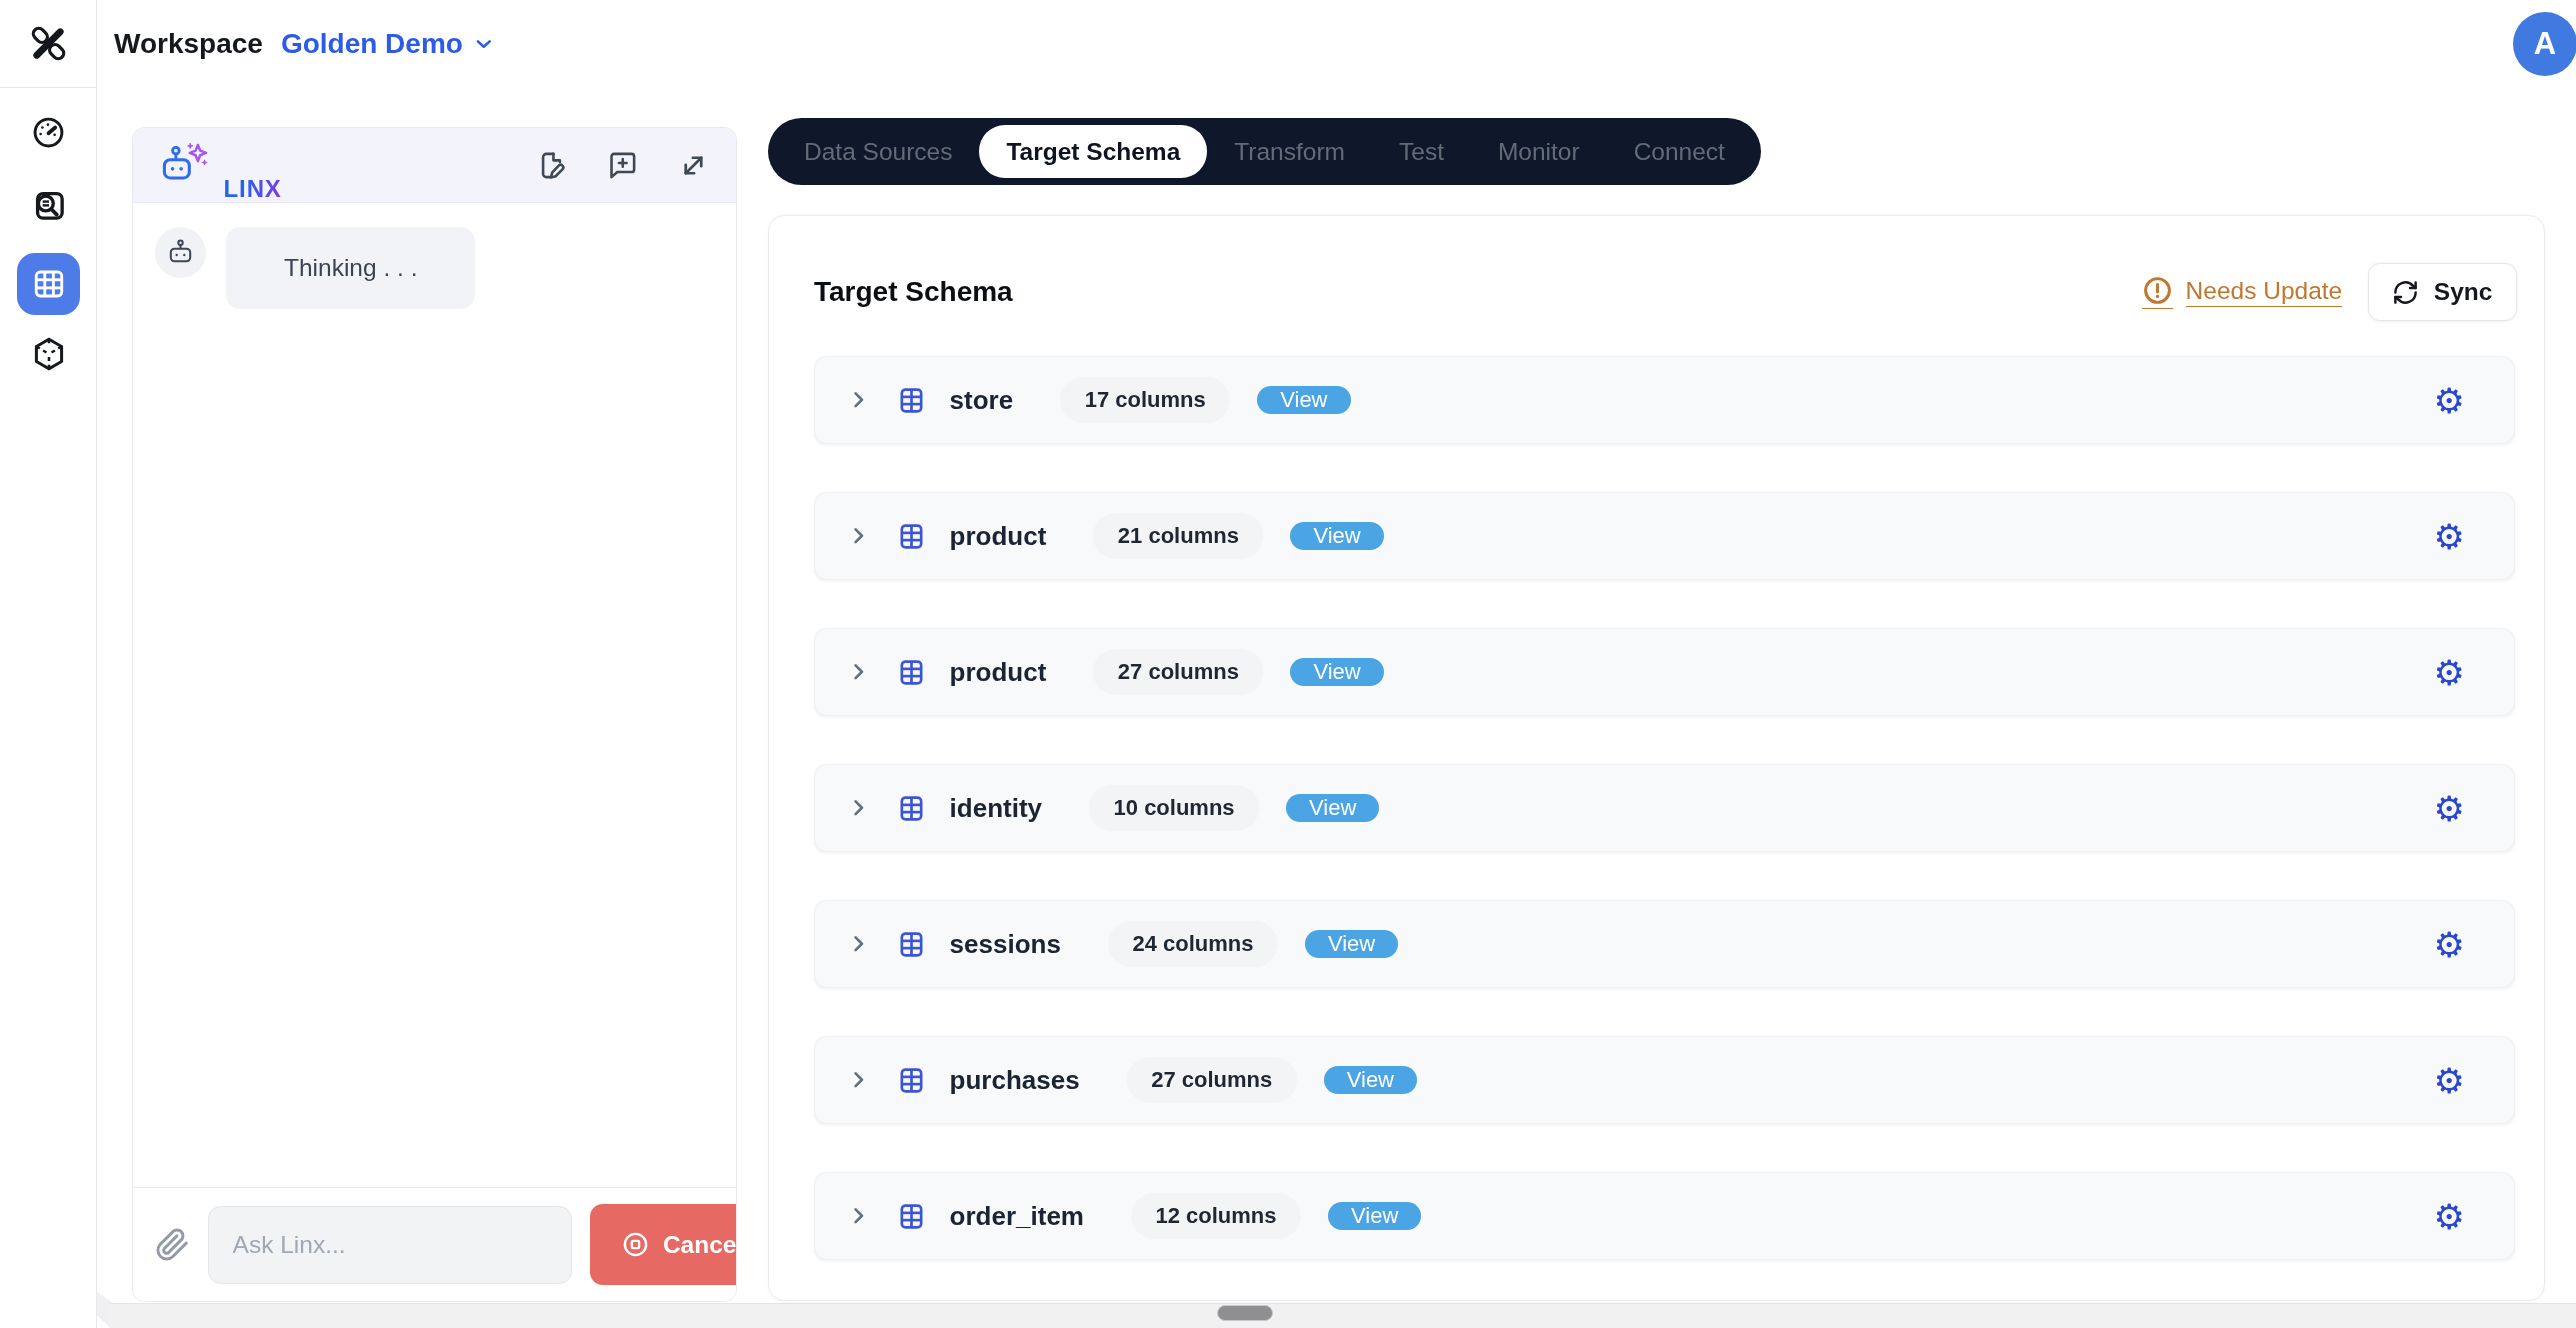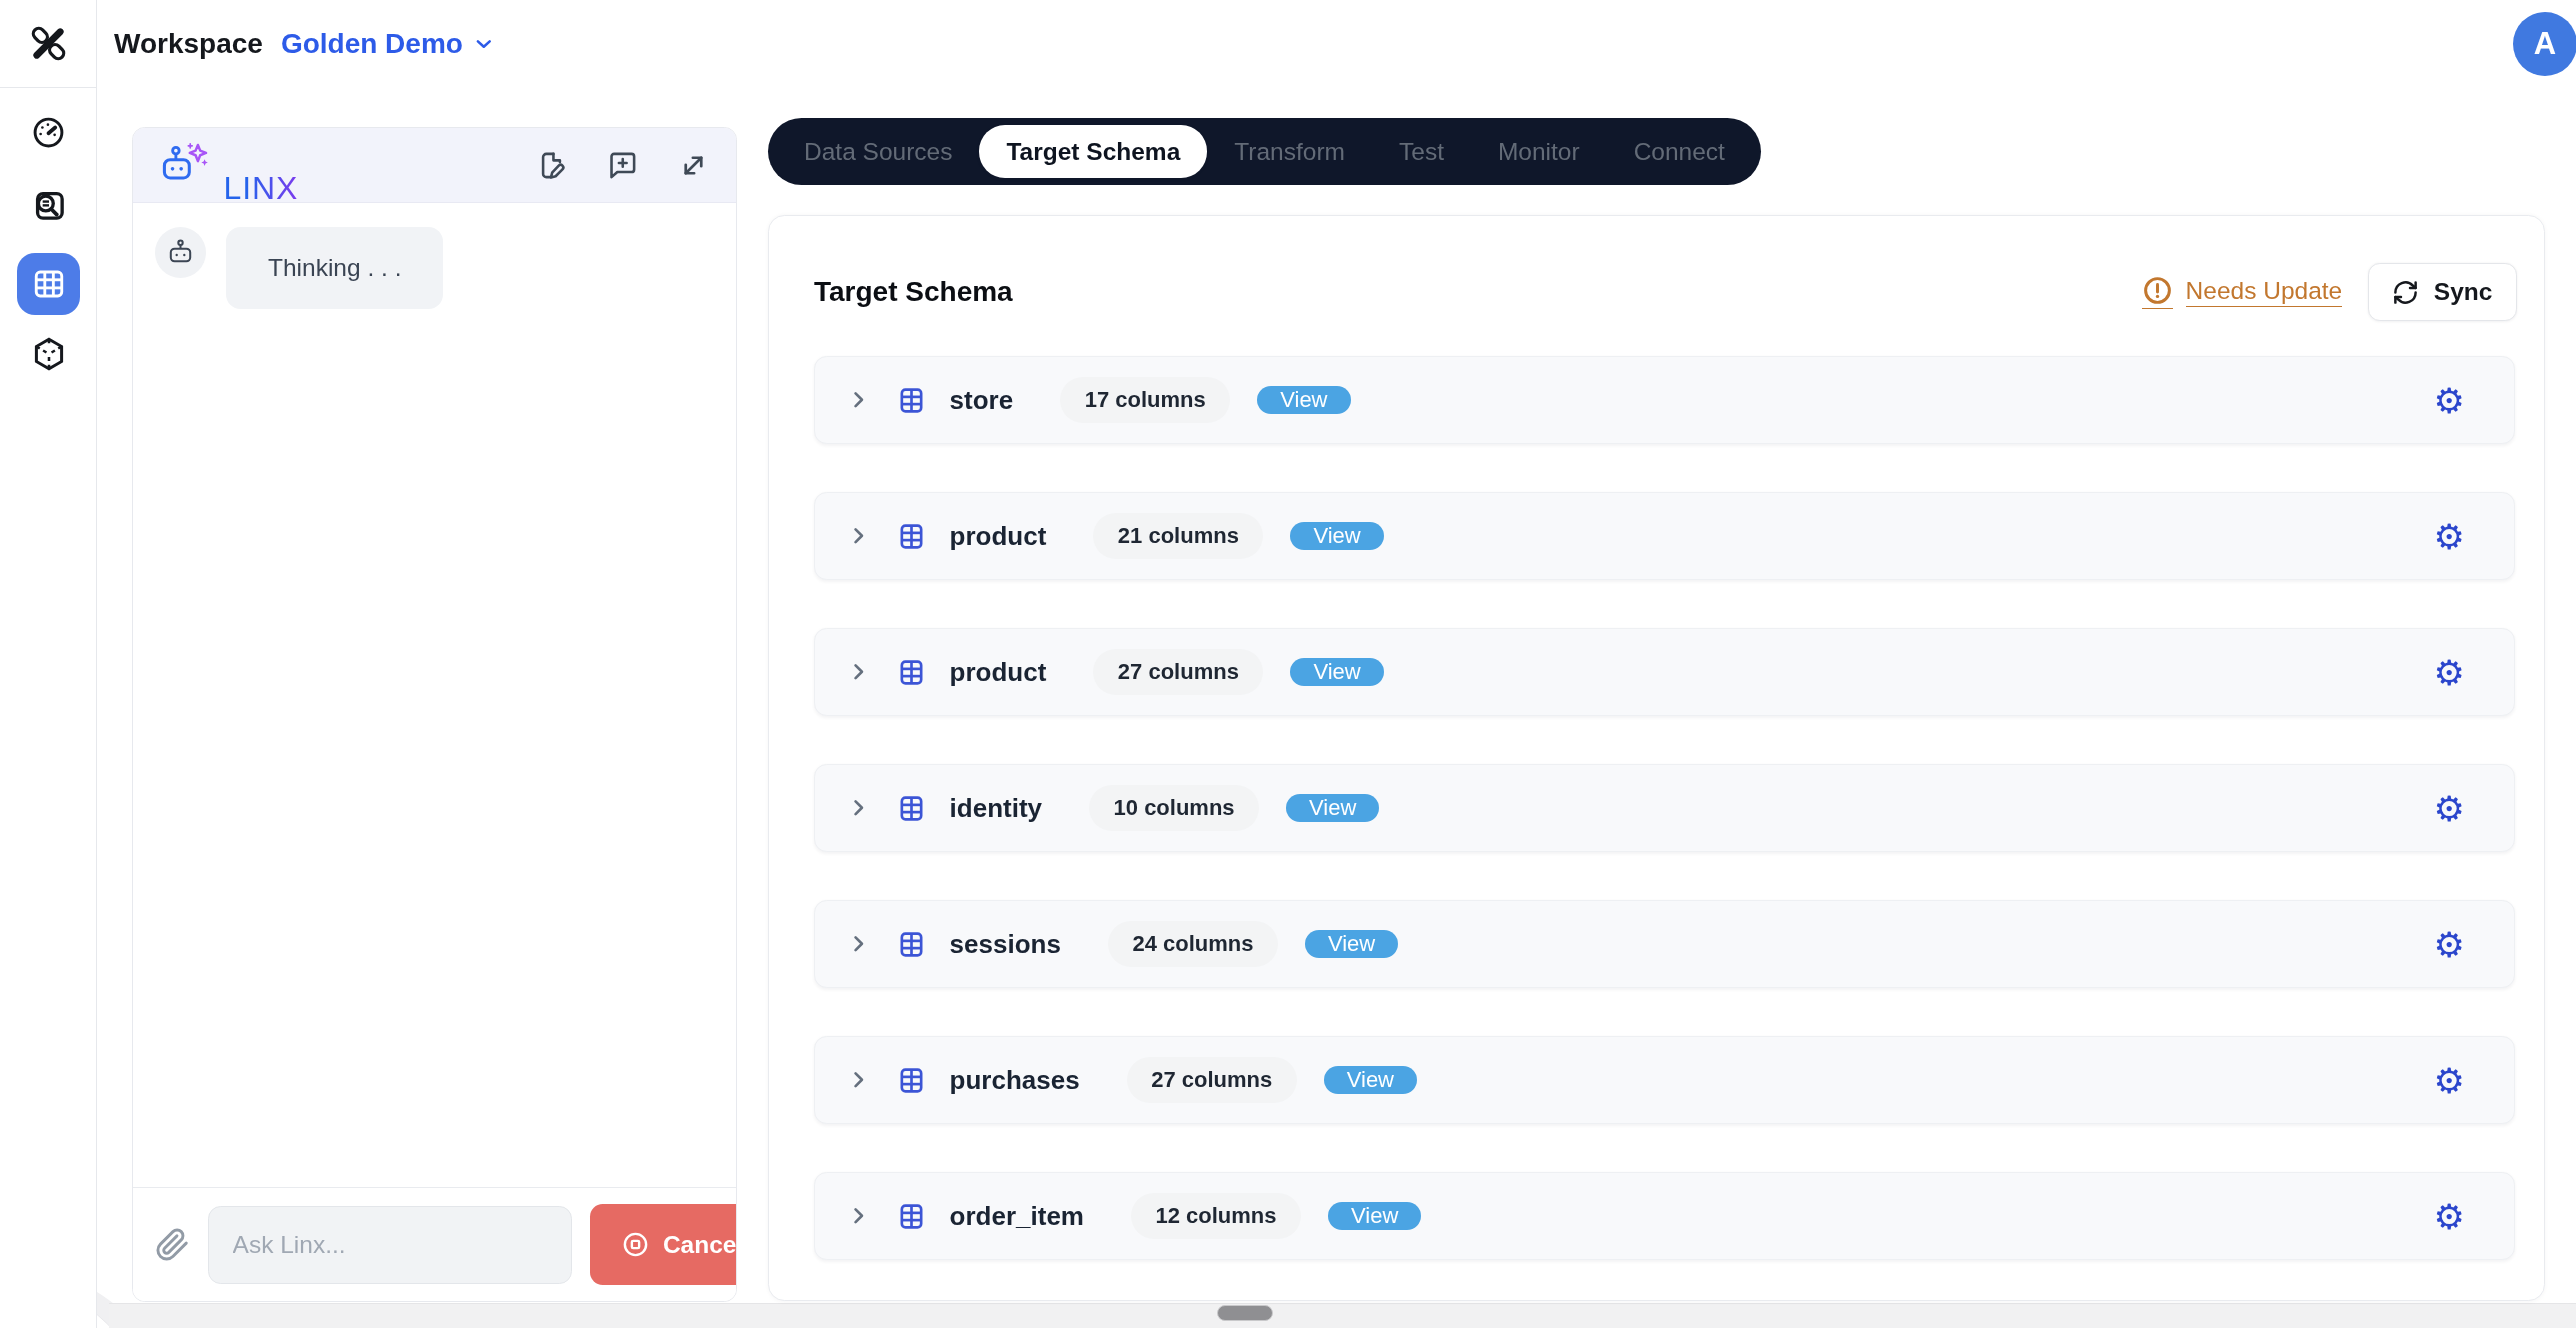--- a/index.html
+++ b/index.html
@@ -40,29 +40,29 @@
     background:#4079e0; color:#fff; font-size:31px; font-weight:700;
     display:flex; align-items:center; justify-content:center; z-index:4; cursor:pointer; }
 
   
   .linx { position:absolute; left:132px; top:127px; width:605px; height:1175px;
     background:#fff; border:1.8px solid #e7e9ee; border-radius:12.7px; z-index:3;
     display:flex; flex-direction:column; overflow:hidden; }
   .linx-head { height:75px; flex:0 0 75px; background:#f2f3fb; border-bottom:1.8px solid #e8e9f3;
     display:flex; align-items:center; padding:0 27px; }
   .linx-brand { display:flex; align-items:center; gap:14.5px; }
-  .linx-title { font-size:32px; font-weight:400; letter-spacing:0.9px;
+  .linx-title { font-size:24px; font-weight:700; letter-spacing:0.9px;
     background:linear-gradient(90deg,#2563eb 30%,#7c3aed 100%);
     -webkit-background-clip:text; background-clip:text; color:transparent;margin-top:47px; }
   .linx-actions { margin-left:auto; display:flex; align-items:center; gap:40px; }
   .icon-btn { cursor:pointer; display:flex; }
   .linx-body { flex:1 1 auto; padding:23.6px 22px; display:flex; align-items:flex-start; gap:20px; }
   .bot-avatar { width:51px; height:51px; border-radius:50%; background:#f0f2f5;
     display:flex; align-items:center; justify-content:center; flex:0 0 51px; }
-  .bubble { background:#f1f3f6; border-radius:14.5px; padding:27px 42px; font-size:24.5px; color:#3a4453; }
+  .bubble { background:#f1f3f6; border-radius:14.5px; padding:27px 58px; font-size:24.5px; color:#3a4453; }
   .linx-input-bar { flex:0 0 114px; border-top:1.8px solid #e9ebef; display:flex; align-items:center;
     padding:0 22px; gap:18px; background:#fff; }
   .ask-input { flex:1 1 auto; height:78px; background:#f1f3f5; border:1.8px solid #e3e6ea; border-radius:12.7px;
     padding:0 23.6px; font-size:24.5px; color:#3a4453; font-family:"Liberation Sans",sans-serif; outline:none; }
   .ask-input::placeholder { color:#a0a8b3; }
   .cancel-btn { height:81px; padding:0 31px; border:none; border-radius:12.7px; background:#e66a63;
     color:#fff; font-size:24.5px; font-weight:600; display:flex; align-items:center; gap:12.7px; cursor:pointer;
     font-family:"Liberation Sans",sans-serif; }
 
   

